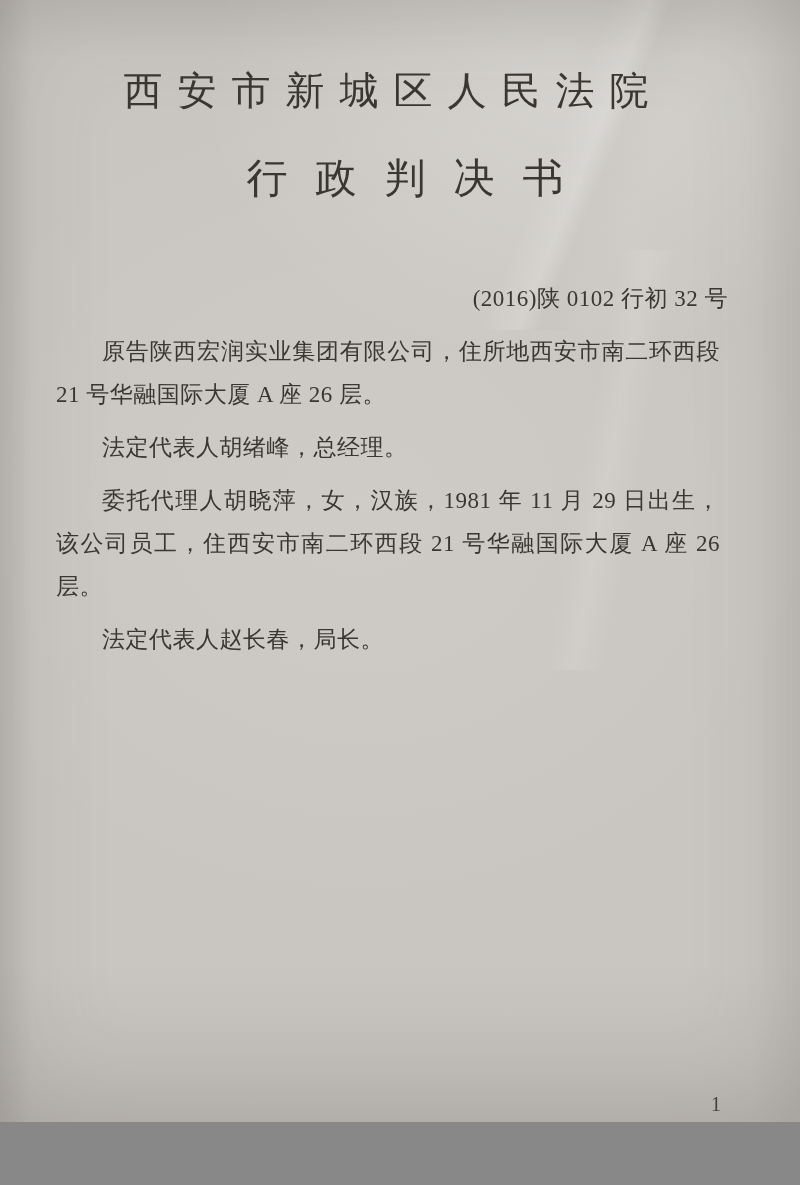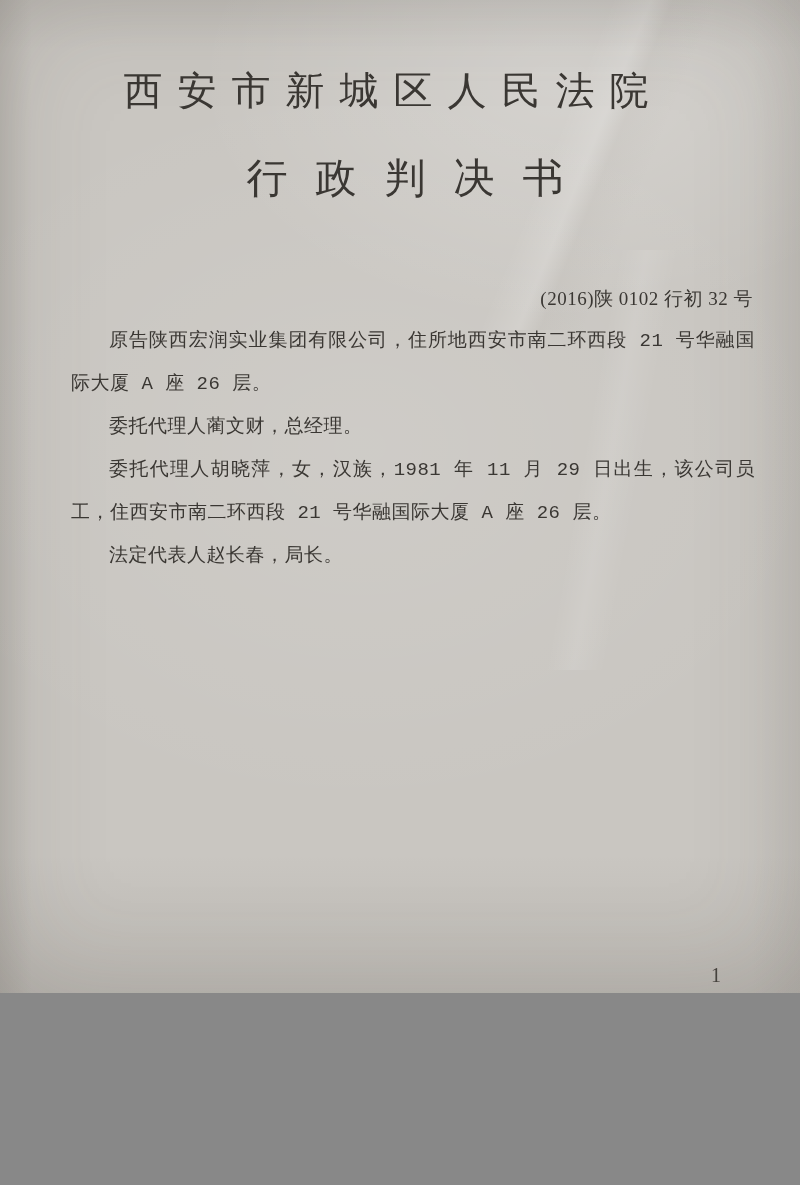--- a/index.html
+++ b/index.html
@@ -3,21 +3,21 @@
 <meta charset="utf-8">
 <style>
   html, body {
     margin: 0;
     padding: 0;
     background: #888;
   }
   .page {
     position: relative;
     width: 800px;
-    height: 993px;
+    height: 1122px;
     overflow: hidden;
     background: var(--paper, #c9c6c1);
     font-family: "Liberation Serif", "DejaVu Serif", serif;
     color: var(--ink, #3a3733);
   }
   
   .lighting {
     position: absolute;
     inset: 0;
     pointer-events: none;
@@ -80,36 +80,35 @@
     font-size: 41px;
     font-weight: 500;
     letter-spacing: 28px;
     padding-left: 28px;
     box-sizing: border-box;
     white-space: nowrap;
   }
   .content {
     position: absolute;
     top: 277px;
-    left: 71px;
+    left: 46px;
     width: 684px;
-    font-size: 19px;
+    font-size: 23px;
     line-height: 43px;
     letter-spacing: 0.5px;
   }
   .case-number {
     text-align: right;
     padding-right: 2px;
   }
   .para {
-    margin: 0;
+    margin: 10px;
     text-indent: 2em;
     text-align: justify;
     text-justify: inter-character;
-    font-family: Liberation Mono, monospace;
   }
   .page-number {
     position: absolute;
     right: 79px;
     bottom: 6px;
     font-size: 20px;
     color: #45423d;
   }
 </style>
 </head>
@@ -123,20 +122,20 @@
   <div class="vignette"></div>
 
   <h1 class="court-name">西安市新城区人民法院</h1>
 
   <h2 class="doc-type">行政判决书</h2>
 
   <div class="content">
     <div class="case-number">(2016)陕 0102 行初 32 号</div>
 
     <p class="para">原告陕西宏润实业集团有限公司，住所地西安市南二环西段 21 号华融国际大厦 A 座 26 层。</p>
-    <p class="para">委托代理人蔺文财，总经理。</p>
+    <p class="para">法定代表人胡绪峰，总经理。</p>
     <p class="para">委托代理人胡晓萍，女，汉族，1981 年 11 月 29 日出生，该公司员工，住西安市南二环西段 21 号华融国际大厦 A 座 26 层。</p>
     <p class="para">法定代表人赵长春，局长。</p>
   </div>
 
   <div class="page-number">1</div>
 
 </div>
 
 </body></html>

